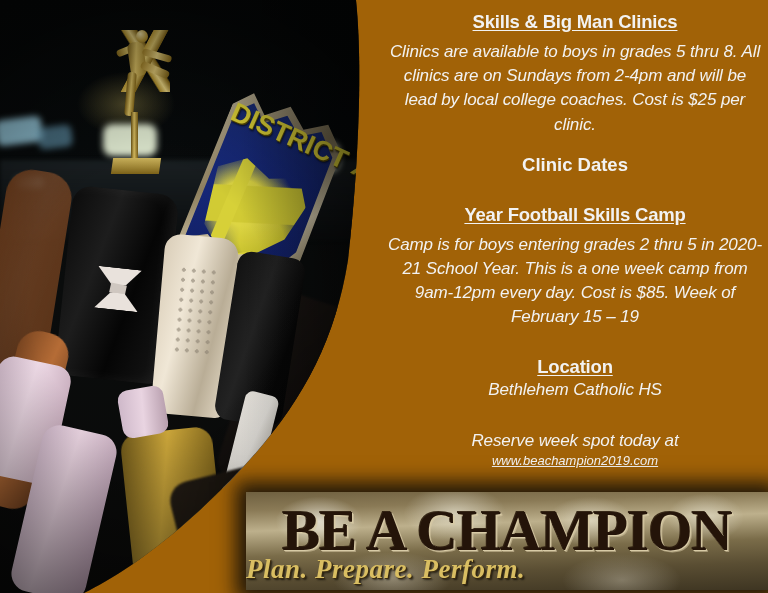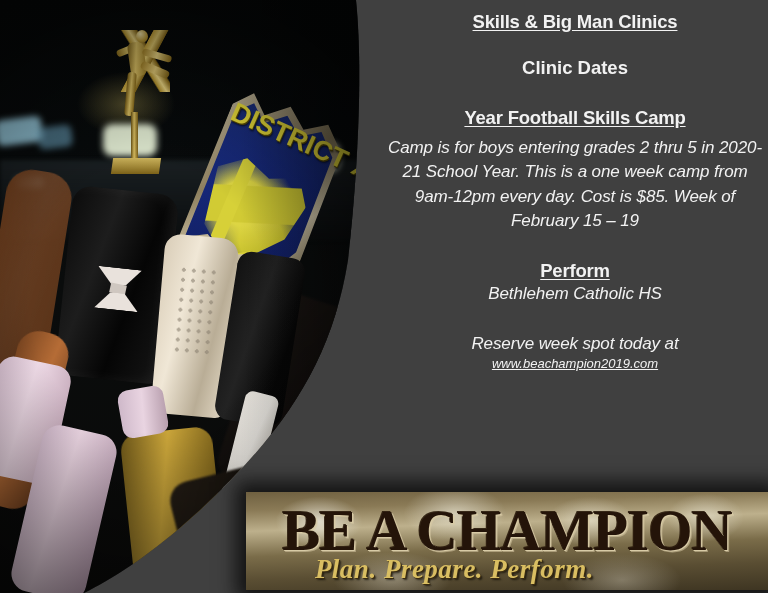--- a/index.html
+++ b/index.html
@@ -6,21 +6,21 @@
   html, body {
     margin: 0;
     padding: 0;
     background: #000;
   }
   #flyer {
     position: relative;
     width: 768px;
     height: 593px;
     overflow: hidden;
-    background: #404040;
+    background: #a16207;
     font-family: "Liberation Sans", sans-serif;
     text-decoration: underline;
   }
 
   
   .photo-wrap {
     position: absolute;
     left: 0; top: 0;
     width: 400px; height: 593px;
     overflow: hidden;
@@ -284,21 +284,21 @@
     color: #241409;
     text-shadow:
       1px 1px 0 #d8cba6,
       2px 2px 0 rgba(216,203,166,.55),
      -1px -1px 0 rgba(40,24,10,.9);
     white-space: nowrap;
   }
   .logo-tag {
     position: absolute;
     left: 0; bottom: 5px; width: 417px;
-    text-align: center;
+    text-align: left;
     font-family: "Liberation Serif", serif;
     font-weight: bold;
     font-style: italic;
     font-size: 27px;
     letter-spacing: .5px;
     color: #d9be62;
     text-shadow:
       1px 1px 0 #3a2b10,
       2px 2px 2px rgba(0,0,0,.65);
     white-space: nowrap;
@@ -360,40 +360,41 @@
     </div>
   </div>
 
   <div class="panel">
 
     <div class="t-top"></div>
 
     <div class="sec">
       <div class="head">Skills &amp; Big Man Clinics</div>
       <div class="gap-sm"></div>
+      <div class="body">Clinics are available to boys in grades 5 thru 8.  All clinics are on Sundays from 2-4pm and will be lead by local college coaches. Cost is $25 per clinic.</div>
     </div>
 
     <div class="gap-md"></div>
 
     <div class="sec">
       <div class="head-plain">Clinic Dates</div>
     </div>
 
     <div class="gap-lg"></div>
 
     <div class="sec">
       <div class="head">Year Football Skills Camp</div>
       <div class="gap-sm"></div>
       <div class="body">Camp is for boys entering grades 2 thru 5 in 2020-21 School Year.  This is a one week camp from 9am-12pm every day. Cost is $85. Week of February 15 – 19</div>
     </div>
 
     <div class="gap-lg"></div>
 
     <div class="sec">
-      <div class="head">Perform</div>
+      <div class="head">Location</div>
       <div class="body">Bethlehem Catholic HS</div>
     </div>
 
     <div class="gap-lg"></div>
 
     <div class="sec">
       <div class="body">Reserve week spot today at</div>
       <a class="url" href="#">www.beachampion2019.com</a>
     </div>
   </div>

